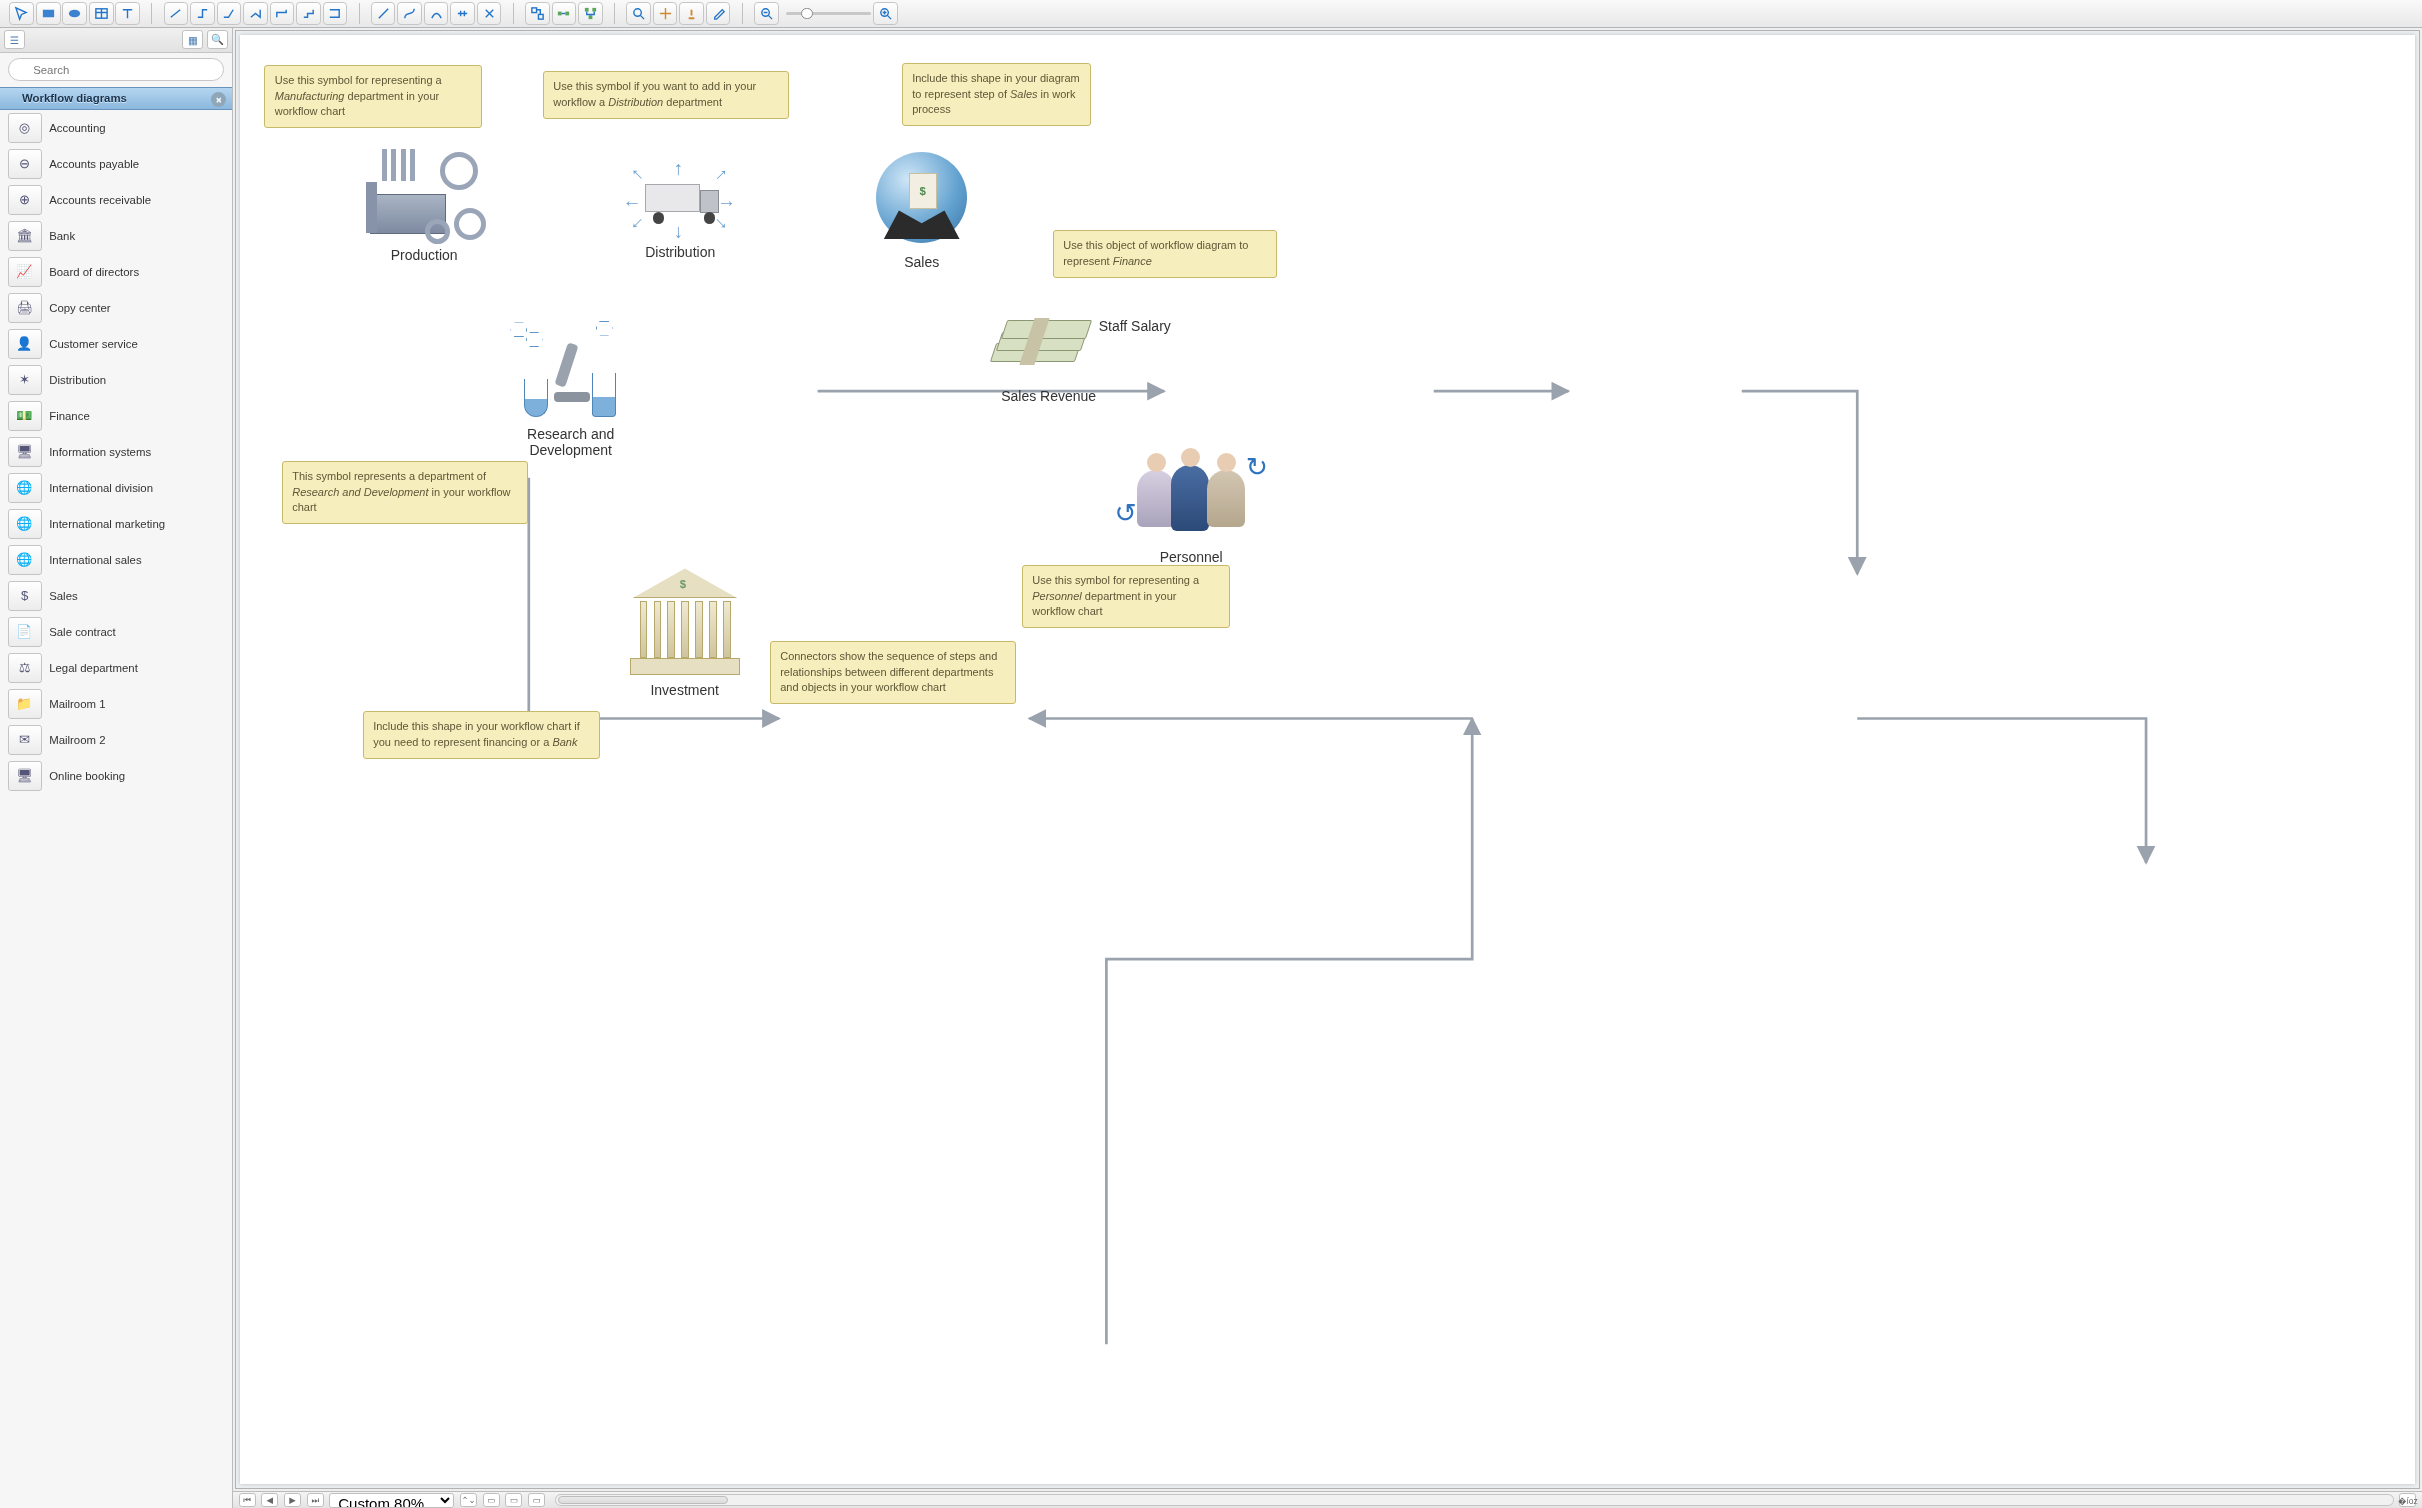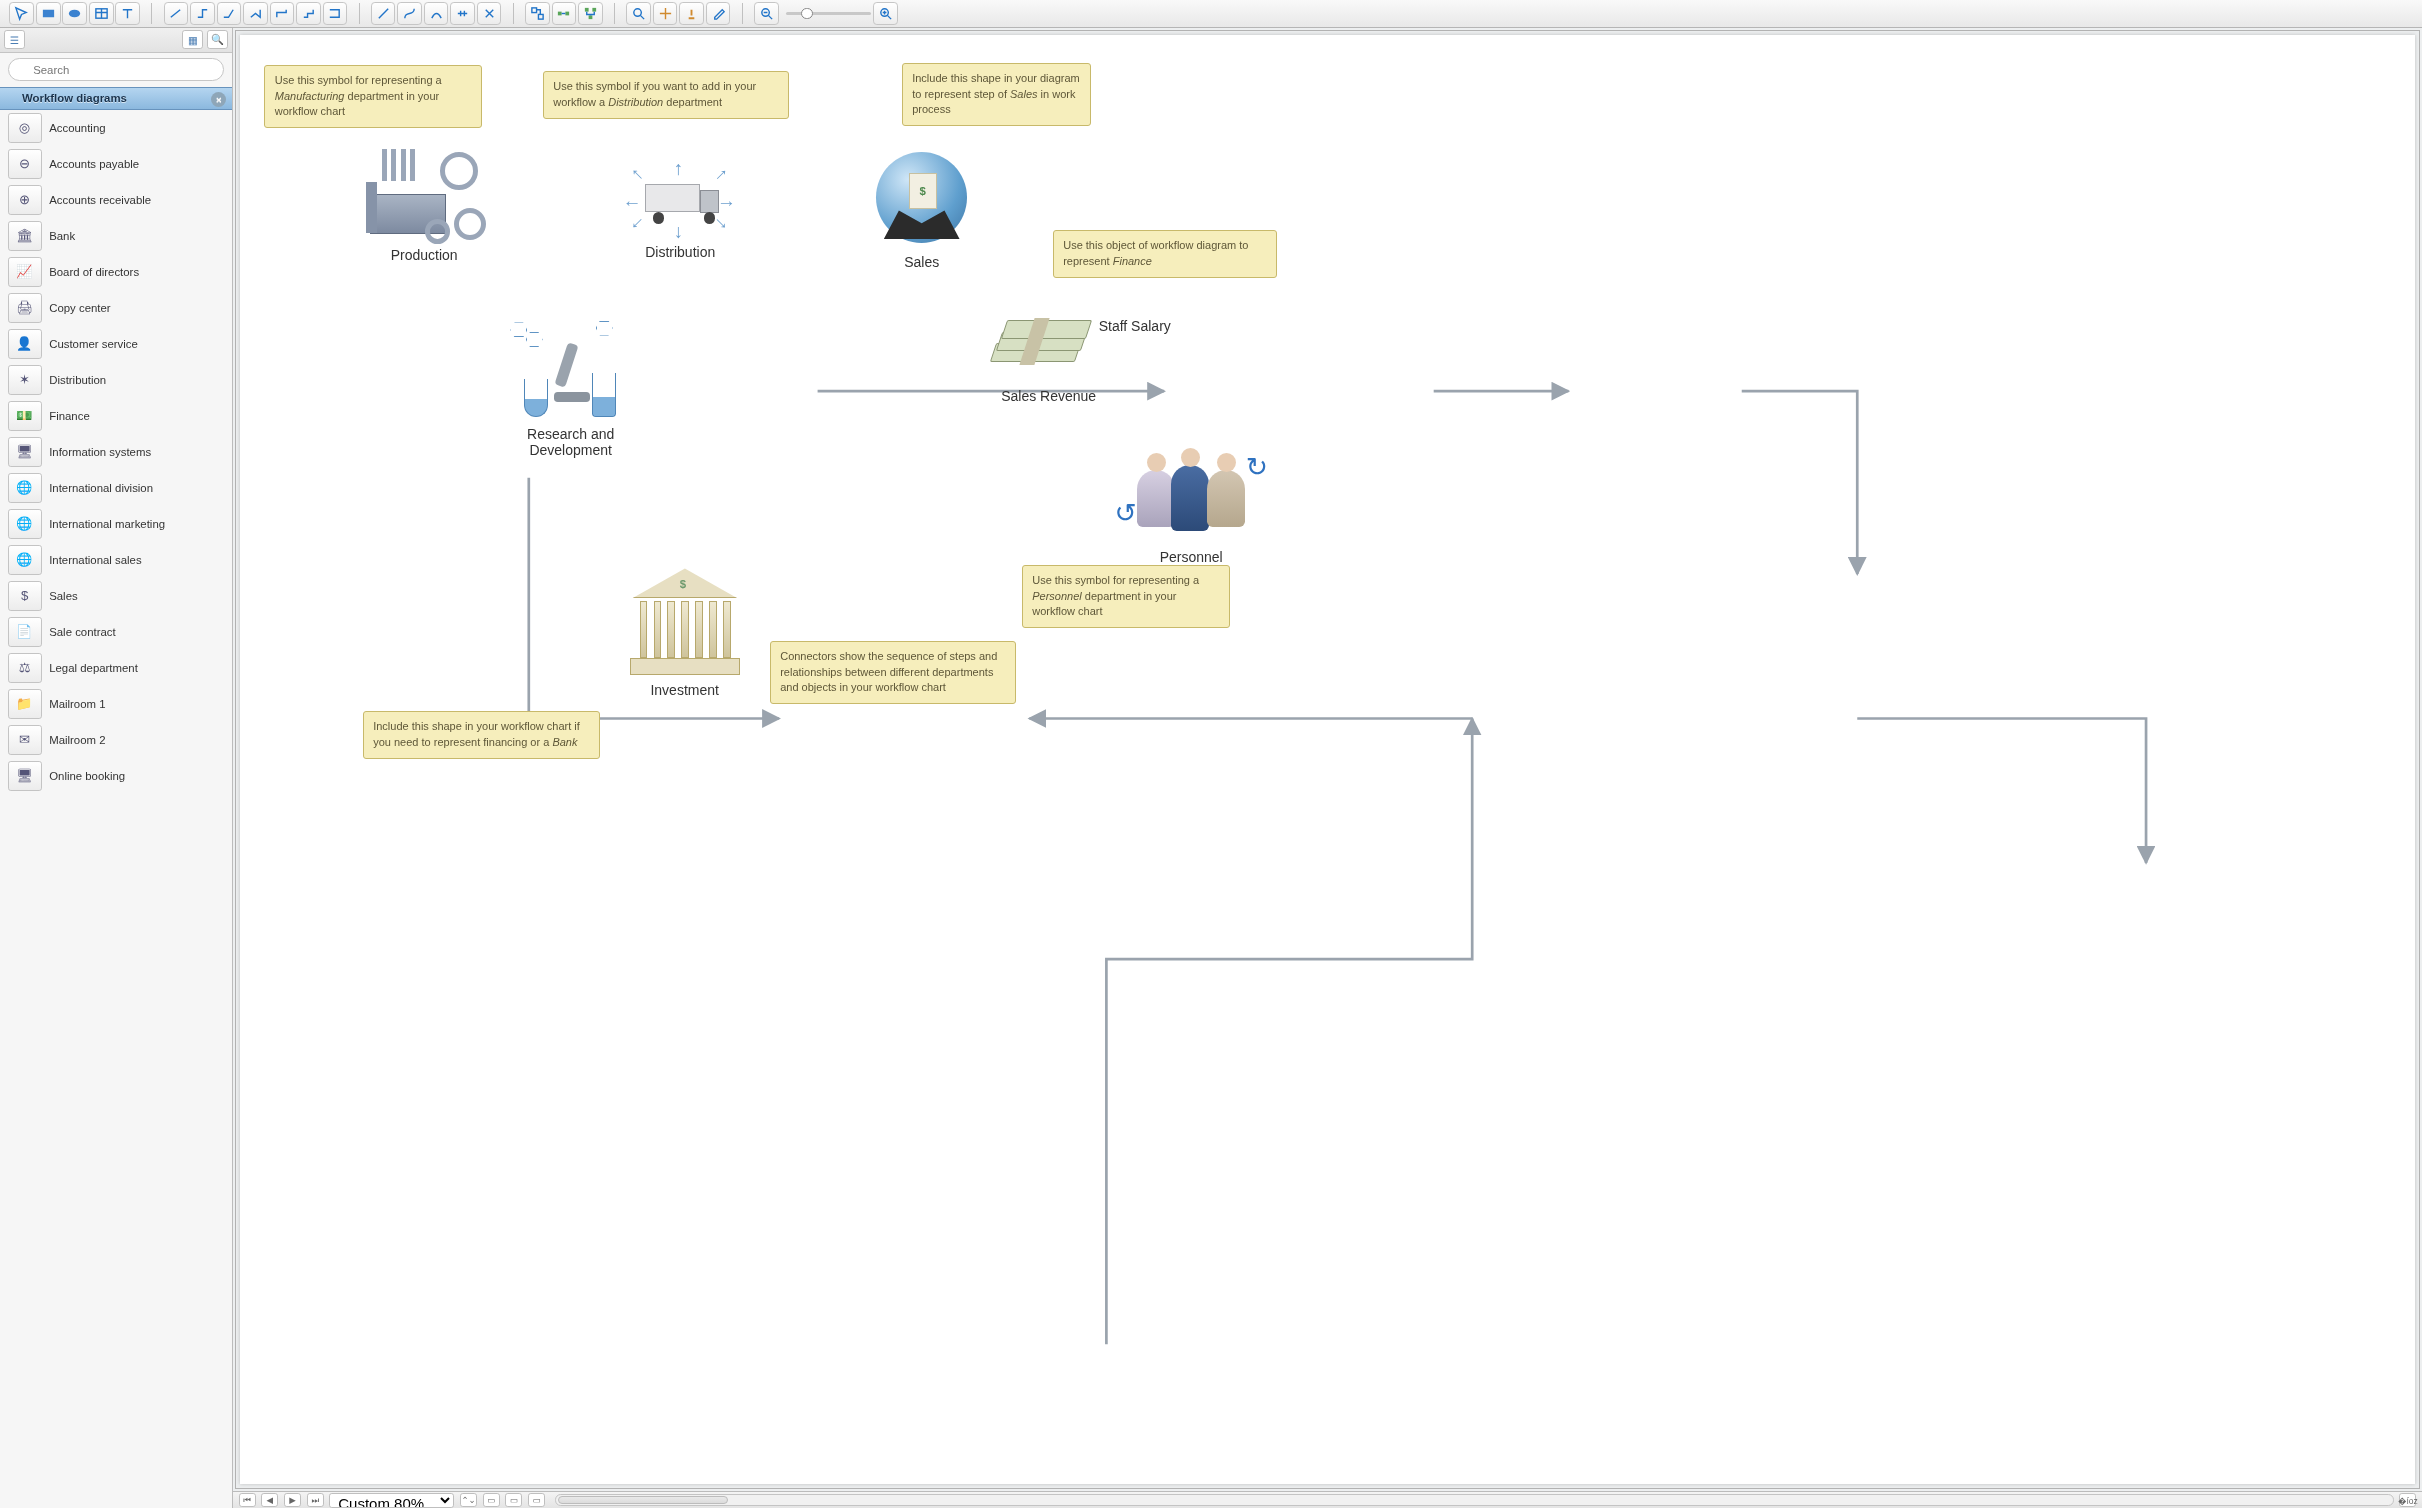--- a/index.html
+++ b/index.html
@@ -493,20 +493,21 @@
                   <div class="head"></div>
                 </div>
             </div>
             <div class="label">Personnel</div>
           </div>
 
           <div class="callout" style="left:24.6px;top:30px;width:218px"><span>Use this symbol for representing a <em>Manufacturing</em> department in your workflow chart</span></div>
           <div class="callout" style="left:303px;top:36px;width:256px"><span>Use this symbol if you want to add in your workflow a <em>Distribution</em> department</span></div>
           <div class="callout" style="left:662px;top:28px;width:189px"><span>Include this shape in your diagram to represent step of <em>Sales</em> in work process</span></div>
           <div class="callout" style="left:813px;top:195px;width:224px"><span>Use this object of workflow diagram to represent <em>Finance</em></span></div>
+          <div class="callout" style="left:42px;top:426px;width:246px"><span>This symbol represents a department of <em>Research and Development</em> in your workflow chart</span></div>
           <div class="callout" style="left:782px;top:530px;width:208px"><span>Use this symbol for representing a <em>Personnel</em> department in your workflow chart</span></div>
           <div class="callout" style="left:530px;top:606px;width:256px"><span>Connectors show the sequence of steps and relationships between different departments and objects in your workflow chart</span></div>
           <div class="callout" style="left:123px;top:676px;width:237px"><span>Include this shape in your workflow chart if you need to represent financing or a <em>Bank</em></span></div>
 
         </div>
       </div>
 
       <div class="hscroll-bar">
         <div class="mini">⏮</div>
         <div class="mini">◀</div>

